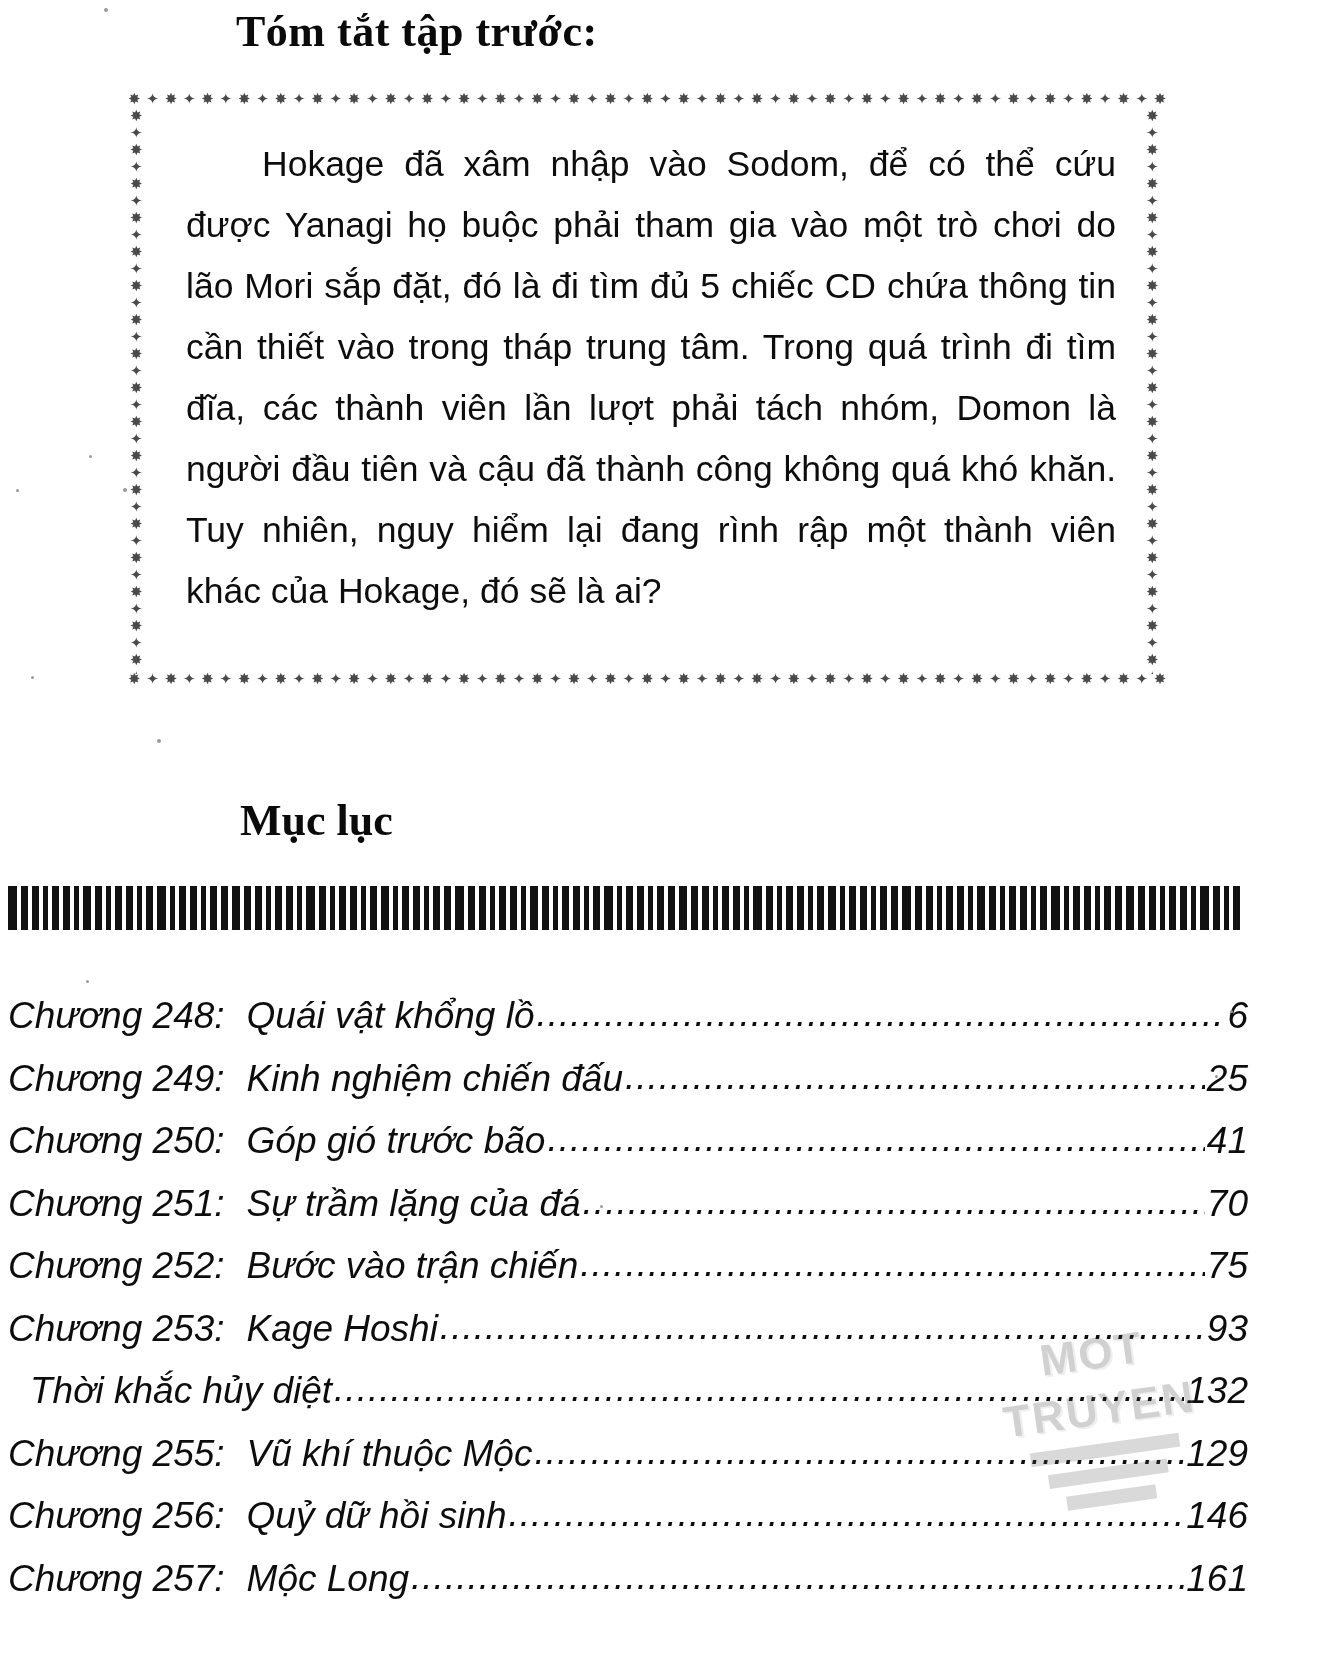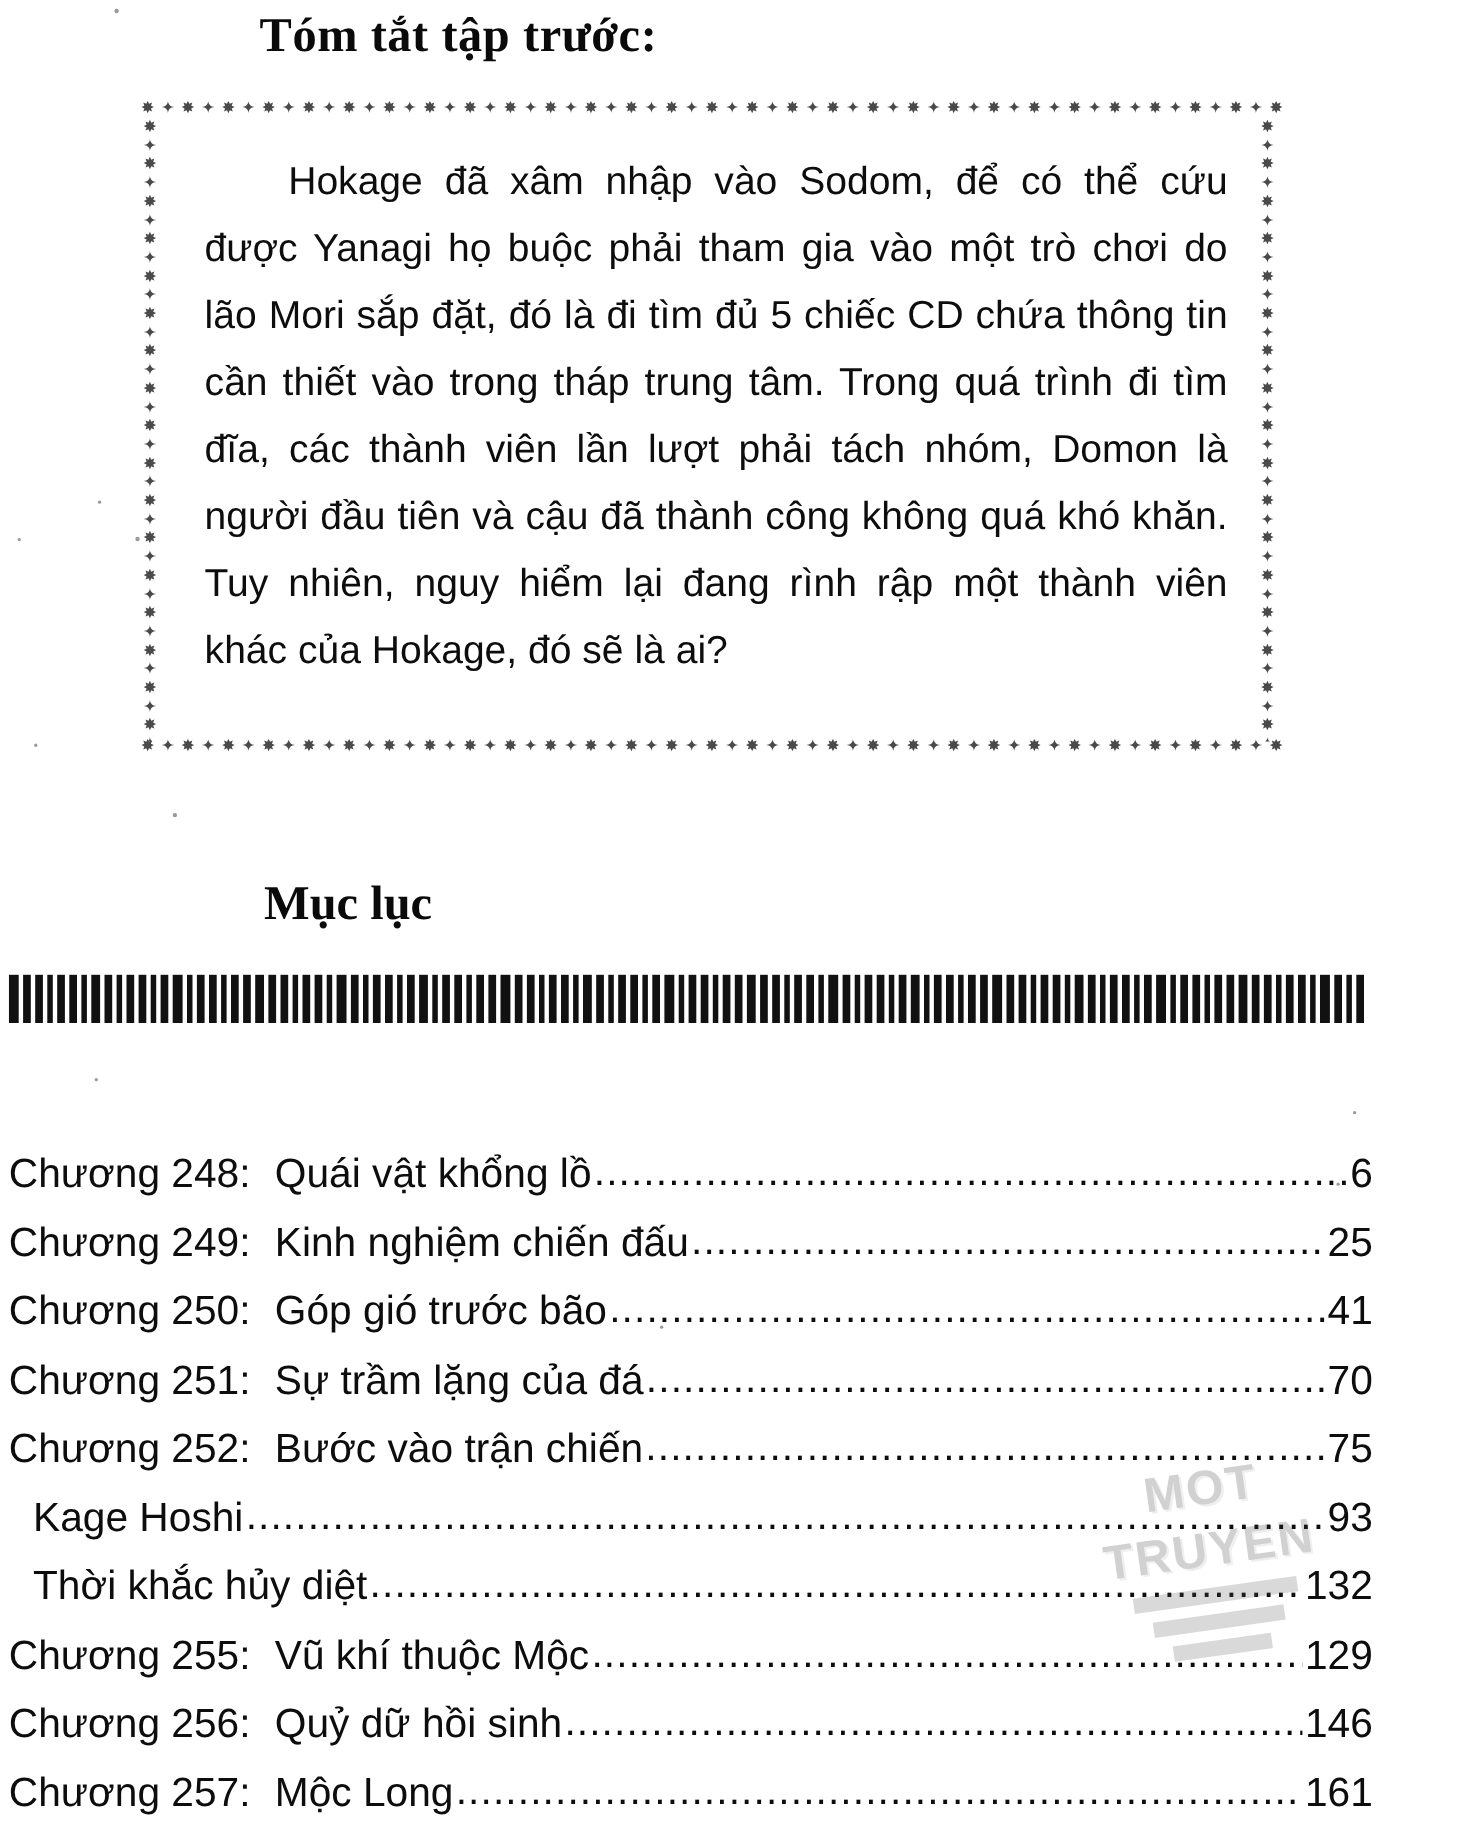--- a/index.html
+++ b/index.html
@@ -106,22 +106,23 @@
   .barcode span {
     display: block;
     background: #111;
     margin-right: 4px;
   }
 
   
   .toc-list {
     position: absolute;
     left: 8px;
-    top: 1036px;
+    top: 985px;
     width: 1240px;
+    font-style: italic;
   }
   .toc-row {
     display: flex;
     align-items: baseline;
     font-family: "Liberation Sans", sans-serif;
     font-size: 37px;
     line-height: 62.5px;
     color: #0d0d0d;
     white-space: nowrap;
   }
@@ -353,20 +354,21 @@
         <span class="toc-dots">....................................................................................................</span>
         <span class="toc-page">70</span>
       </div>
       <div class="toc-row">
         <span class="toc-chapter">Chương 252:</span>
         <span class="toc-title">Bước vào trận chiến</span>
         <span class="toc-dots">....................................................................................................</span>
         <span class="toc-page">75</span>
       </div>
       <div class="toc-row">
+        <span class="toc-chapter">Chương 253:</span>
         <span class="toc-title">Kage Hoshi</span>
         <span class="toc-dots">....................................................................................................</span>
         <span class="toc-page">93</span>
       </div>
       <div class="toc-row">
         <span class="toc-title">Thời khắc hủy diệt</span>
         <span class="toc-dots">....................................................................................................</span>
         <span class="toc-page">132</span>
       </div>
       <div class="toc-row">

